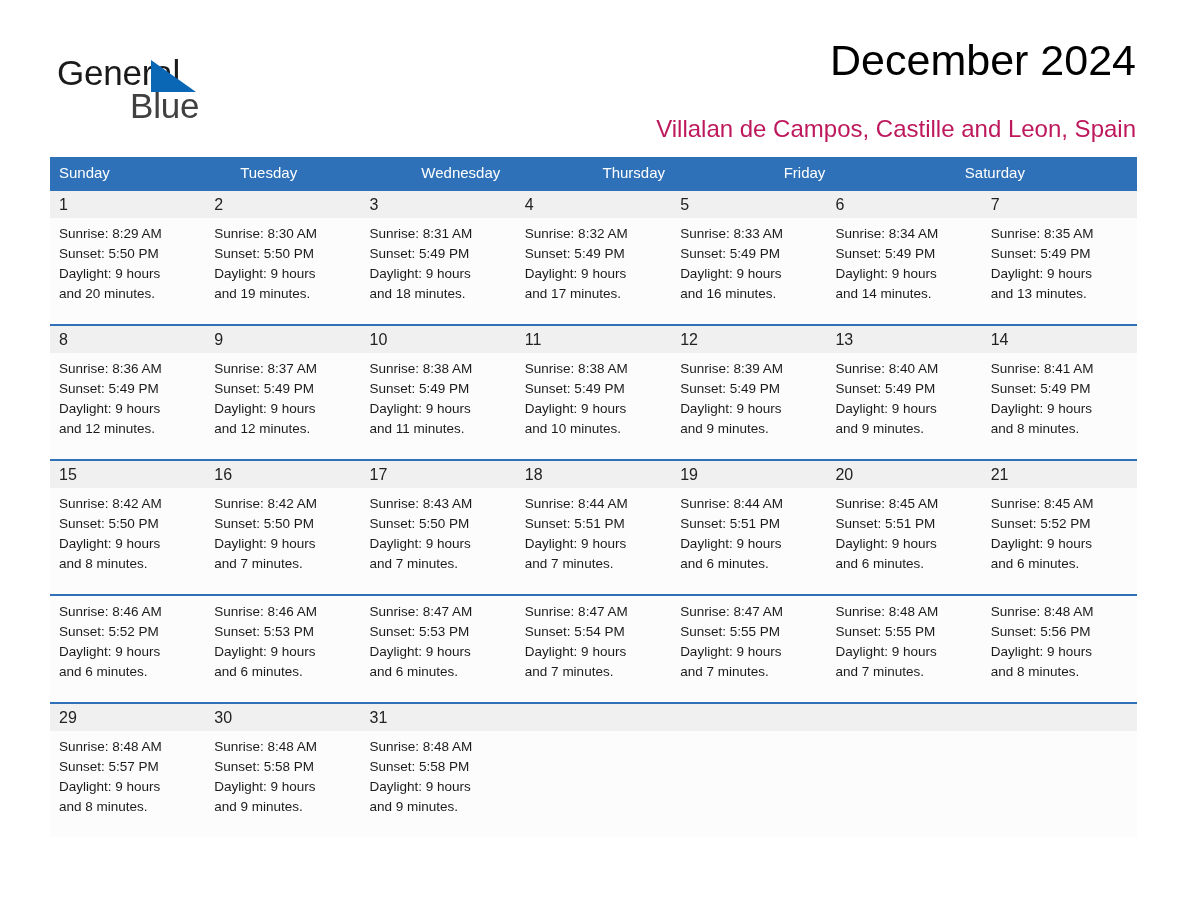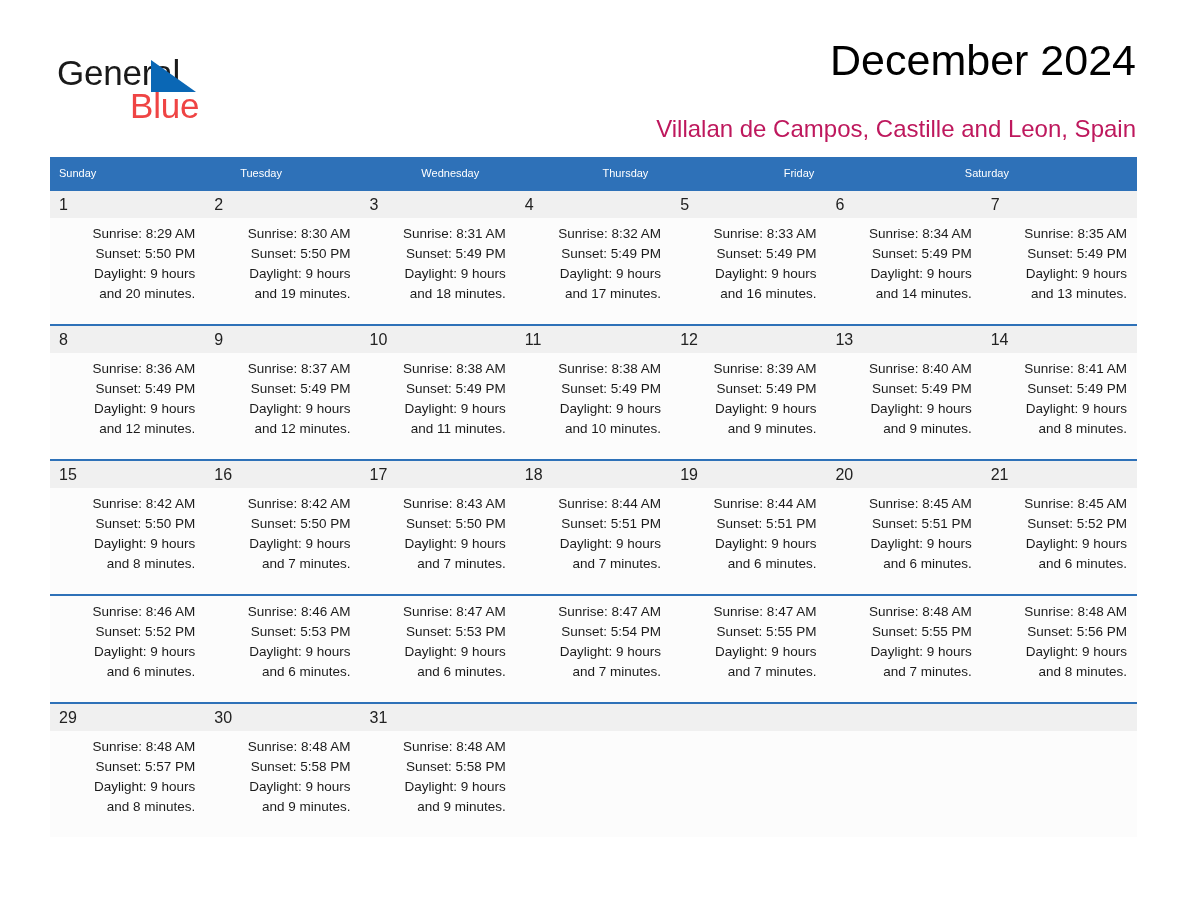--- a/index.html
+++ b/index.html
@@ -54,21 +54,21 @@
     width: 45px;
     height: 32px;
   }
   .logo-tri svg { display: block; }
   .logo-blue {
     position: absolute;
     left: 73px;
     top: 33px;
     font-size: 35px;
     line-height: 40px;
-    color: #ef4444;
+    color: #404040;
     letter-spacing: -0.2px;
     font-weight: 400;
   }
 
   .title {
     position: absolute;
     right: 52px;
     top: 34px;
     font-size: 43px;
     line-height: 52px;
@@ -100,21 +100,21 @@
 
   .weekday-row {
     display: flex;
     width: 100%;
     background: #2e71b8;
     height: 32px;
   }
   .weekday {
     flex: 1 1 0;
     padding: 6px 0 0 9px;
-    font-size: 11px;
+    font-size: 15px;
     line-height: 20px;
     color: #ffffff;
     font-weight: 400;
     white-space: nowrap;
     overflow: hidden;
   }
 
   .week {
     width: 100%;
     border-top: 2px solid #2e71b8;
@@ -134,21 +134,20 @@
     line-height: 21px;
     color: #222222;
     font-weight: 400;
   }
 
   .inforow {
     display: flex;
     width: 100%;
     background: #fcfcfc;
     height: 106px;
-    text-align: right;
   }
   .infocell {
     flex: 1 1 0;
     padding: 6px 10px 0 9px;
     font-size: 13.5px;
     line-height: 20px;
     color: #1b1b1b;
     font-weight: 400;
   }
   .infocell span { display: block; white-space: nowrap; }

